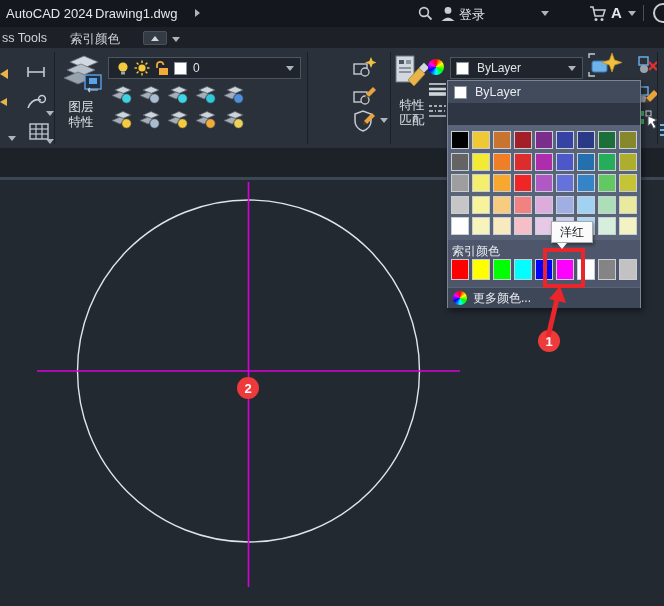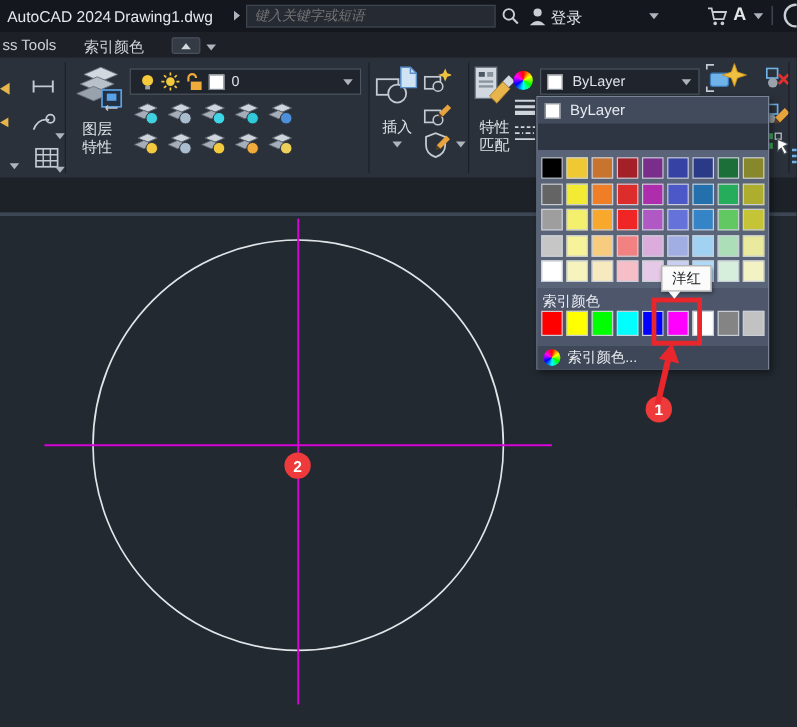--- a/index.html
+++ b/index.html
@@ -81,21 +81,20 @@
 </style>
 </head>
 <body>
 
 <div class="screen">
 
   <div class="abs titlebar">
     <div class="abs tb-text" style="left:6px;">AutoCAD 2024</div>
     <div class="abs tb-text" style="left:95px;">Drawing1.dwg</div>
     <div class="abs caret-right" style="left:195px; top:9px;"></div>
-    <input class="abs searchbox" placeholder="键入关键字或短语" style="">
     <svg class="abs" style="left:418px; top:6px;" width="15" height="15" viewBox="0 0 15 15">
       <circle cx="6" cy="6" r="4.4" fill="none" stroke="#c9ced4" stroke-width="1.6"></circle>
       <line x1="9.4" y1="9.4" x2="13.5" y2="13.5" stroke="#c9ced4" stroke-width="1.8"></line>
     </svg>
     <svg class="abs" style="left:440px; top:5px;" width="16" height="17" viewBox="0 0 16 17">
       <circle cx="8" cy="5.4" r="3.4" fill="#c9ced4"></circle>
       <path d="M1.5 16 Q8 8.8 14.5 16 Z" fill="#c9ced4"></path>
     </svg>
     <div class="abs tb-text" style="left:459px;">登录</div>
     <div class="abs caret-down" style="left:541px; top:11px;"></div>
@@ -236,30 +235,20 @@
           </svg></div>
       </div>
 
     <div class="abs panel-label flexrow" style="left:162px;">
       <span>图层</span>
       <span class="caret-down" style="margin-left:5px;"></span>
     </div>
 
     <div class="abs panel-divider" style="left:307px; top:4px; height:92px;"></div>
 
-    <div class="abs" style="left:312px; top:6px; width:38px; height:88px;">
-      <svg width="38" height="40" viewBox="0 0 38 40">
-        <rect x="2" y="12" width="18" height="13" fill="none" stroke="#c3cad2" stroke-width="1.5"></rect>
-        <circle cx="19" cy="24" r="7.5" fill="#2b313b" stroke="#c3cad2" stroke-width="1.5"></circle>
-        <path d="M22 2 h8 l5 5 v12 h-13 z" fill="#cfe3f5" stroke="#5a8fc8" stroke-width="1.2"></path>
-        <path d="M30 2 v5 h5" fill="none" stroke="#5a8fc8" stroke-width="1.2"></path>
-      </svg>
-      <div class="ribbon-text">插入</div>
-      <div class="caret-down" style="margin:4px auto 0;"></div>
-    </div>
     <svg class="abs" style="left:352px; top:8px;" width="24" height="22" viewBox="0 0 24 22">
       <rect x="2" y="8" width="13" height="10" fill="none" stroke="#c3cad2" stroke-width="1.4"></rect>
       <circle cx="13" cy="16" r="4" fill="#2b313b" stroke="#c3cad2" stroke-width="1.3"></circle>
       <polygon points="19,1 20.7,5 25,6.5 20.7,8 19,12 17.3,8 13,6.5 17.3,5" fill="#f0c040"></polygon>
     </svg>
     <svg class="abs" style="left:352px; top:36px;" width="24" height="22" viewBox="0 0 24 22">
       <rect x="2" y="8" width="13" height="10" fill="none" stroke="#c3cad2" stroke-width="1.4"></rect>
       <circle cx="13" cy="16" r="4" fill="#2b313b" stroke="#c3cad2" stroke-width="1.3"></circle>
       <polygon points="14,10 21,3 24,6 17,13" fill="#e8a33c"></polygon>
         <polygon points="14,10 17,13 13,14" fill="#5a4026"></polygon>
@@ -415,21 +404,21 @@
           <div class="iswatch" style="background: rgb(0, 255, 255);"></div>
           <div class="iswatch" style="background: rgb(0, 0, 255);"></div>
           <div class="iswatch" style="background: rgb(255, 0, 255);"></div>
           <div class="iswatch" style="background: rgb(255, 255, 255);"></div>
           <div class="iswatch" style="background: rgb(132, 132, 132);"></div>
           <div class="iswatch" style="background: rgb(194, 194, 194);"></div>
         </div>
     </div>
     <div class="dd-more">
       <div class="wheel"></div>
-      <span>索引颜色...</span>
+      <span>更多颜色...</span>
     </div>
   </div>
 
   <div class="abs tooltip">
     <span>洋红</span>
   </div>
   <div class="abs tooltip-caret"></div>
   <div class="abs red-rect" style="border-color: rgb(232, 38, 44);"></div>
   <svg class="abs anno-svg">
     <line x1="548" y1="337" x2="557" y2="299" stroke="#e8262c" stroke-width="5"></line>

